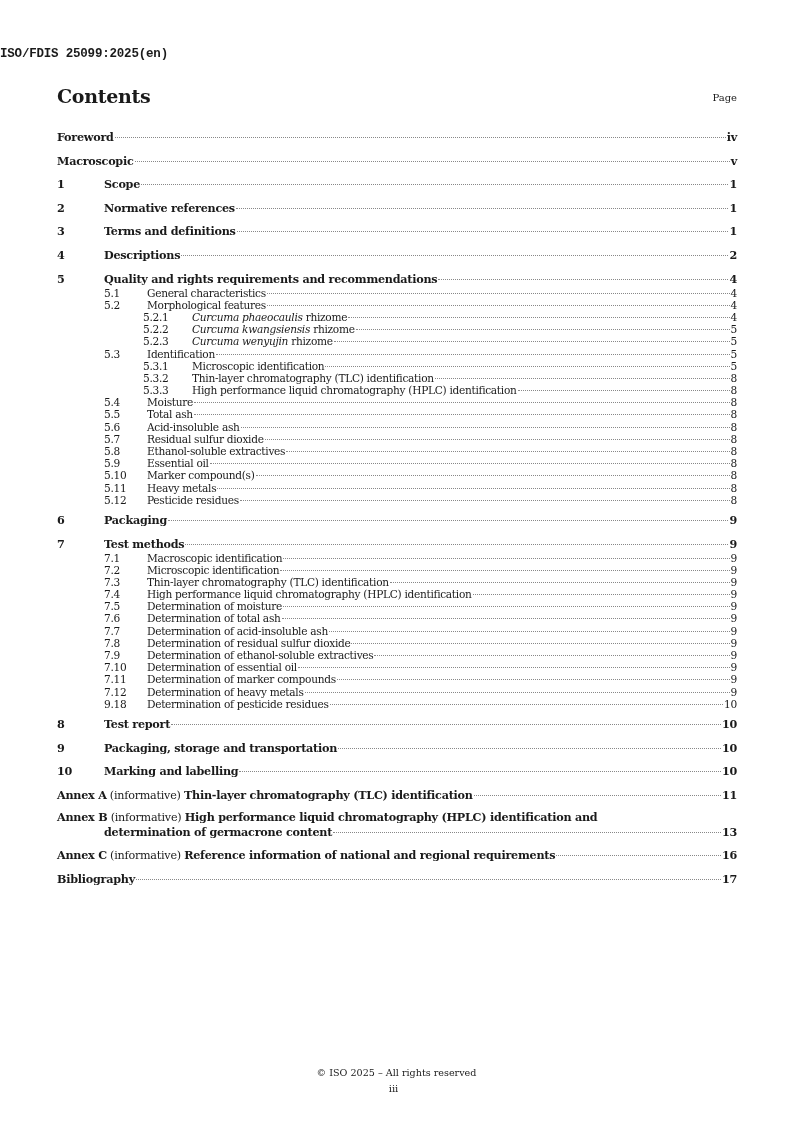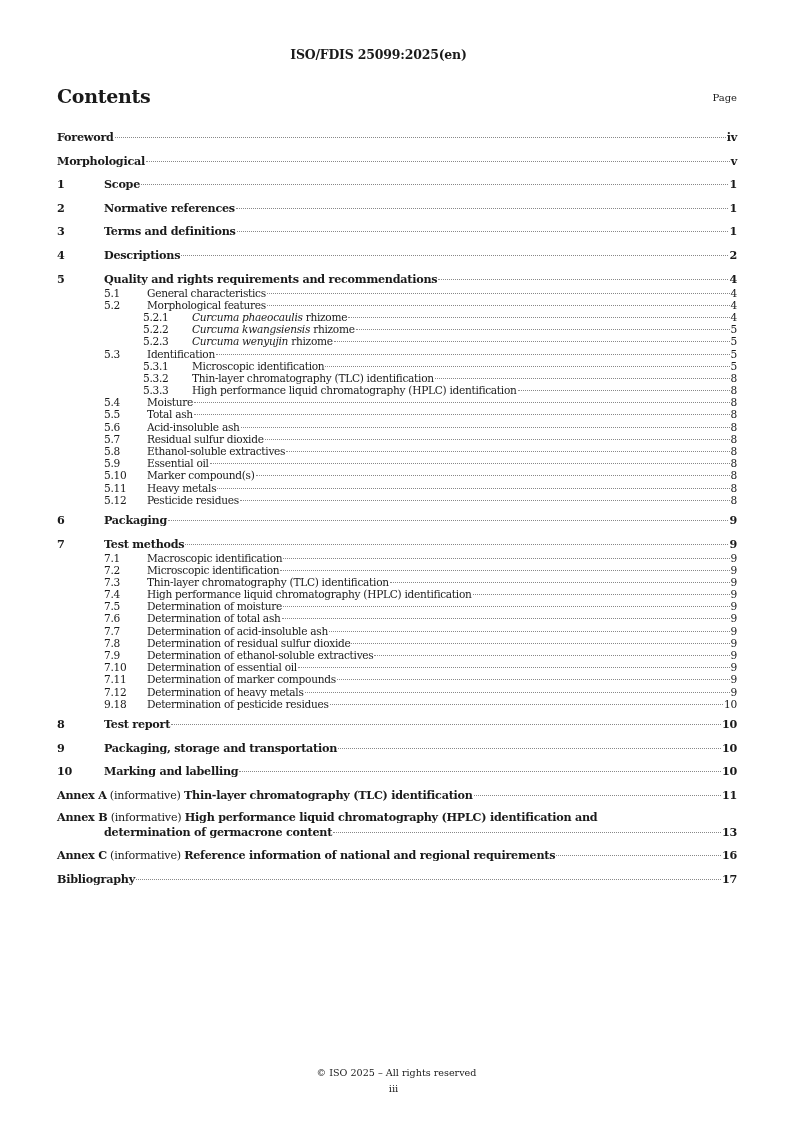--- a/index.html
+++ b/index.html
@@ -1,20 +1,20 @@
 <!DOCTYPE html>
 <html><head>
 <meta charset="utf-8">
 <style>
   html, body { margin: 0; padding: 0; background: #ffffff; }
   body { width: 793px; height: 1122px; position: relative; overflow: hidden;
          font-family: "DejaVu Serif", "Liberation Serif", serif; color: #1a1a1a; }
   .page { position: absolute; left: 0; top: 0; width: 793px; height: 1122px; }
-  .doc-header { position: absolute; top: 47px; left: 0; width: 757px; text-align: center;
-                font-weight: bold; font-size: 12.5px; letter-spacing: -0.2px; }
+  .doc-header { position: absolute; top: 47px; left: 0; width: 757px; 
+                font-weight: bold; font-size: 12.5px; letter-spacing: -0.2px; font-family: Liberation Mono, monospace; }
   .contents-title { position: absolute; top: 85px; left: 57px; font-size: 19px; font-weight: bold; letter-spacing: -0.3px; }
   .page-label { position: absolute; top: 92px; right: 56px; font-size: 10px; }
 
   .toc { position: absolute; left: 57px; top: 129px; width: 680px; }
   .row { position: relative; display: flex; align-items: baseline; white-space: nowrap; }
   .row.lvl1 { height: 23.6px; font-weight: bold; font-size: 11.2px; letter-spacing: -0.25px; }
   .row.lvl2, .row.lvl3 { height: 12.2px; font-size: 10.6px; letter-spacing: -0.3px; line-height: 12px; }
   .row.lvl1 { line-height: 16px; }
   .row.lvl1.after-sub { margin-top: 6px; }
   .row.lvl1.has-sub { height: 16px; }
@@ -46,21 +46,21 @@
   <div class="page-label">Page</div>
 
   <div class="toc">
 
     <div class="row lvl1">
       <span class="title">Foreword</span>
       <span class="leader"></span>
       <span class="pg">iv</span>
     </div>
     <div class="row lvl1">
-      <span class="title">Morphological</span>
+      <span class="title">Macroscopic</span>
       <span class="leader"></span>
       <span class="pg">v</span>
     </div>
 
     <div class="row lvl1">
       <span class="num">1</span>
       <span class="title">Scope</span>
       <span class="leader"></span>
       <span class="pg">1</span>
     </div>

